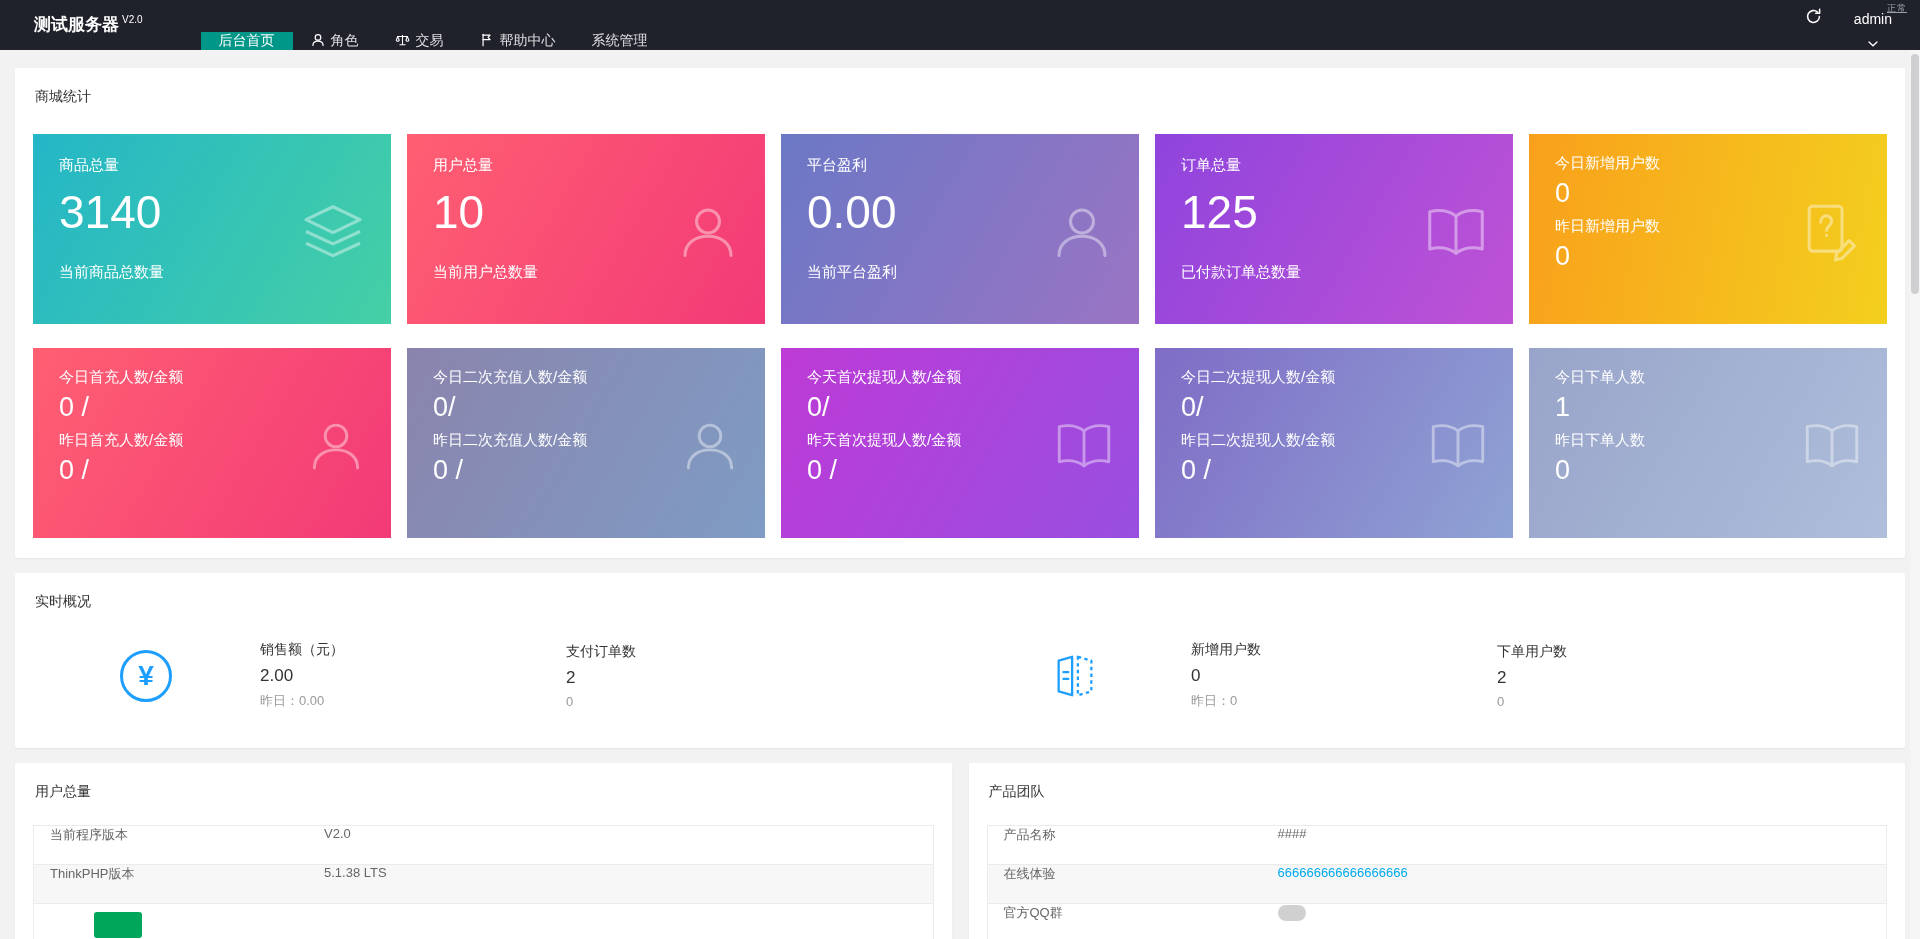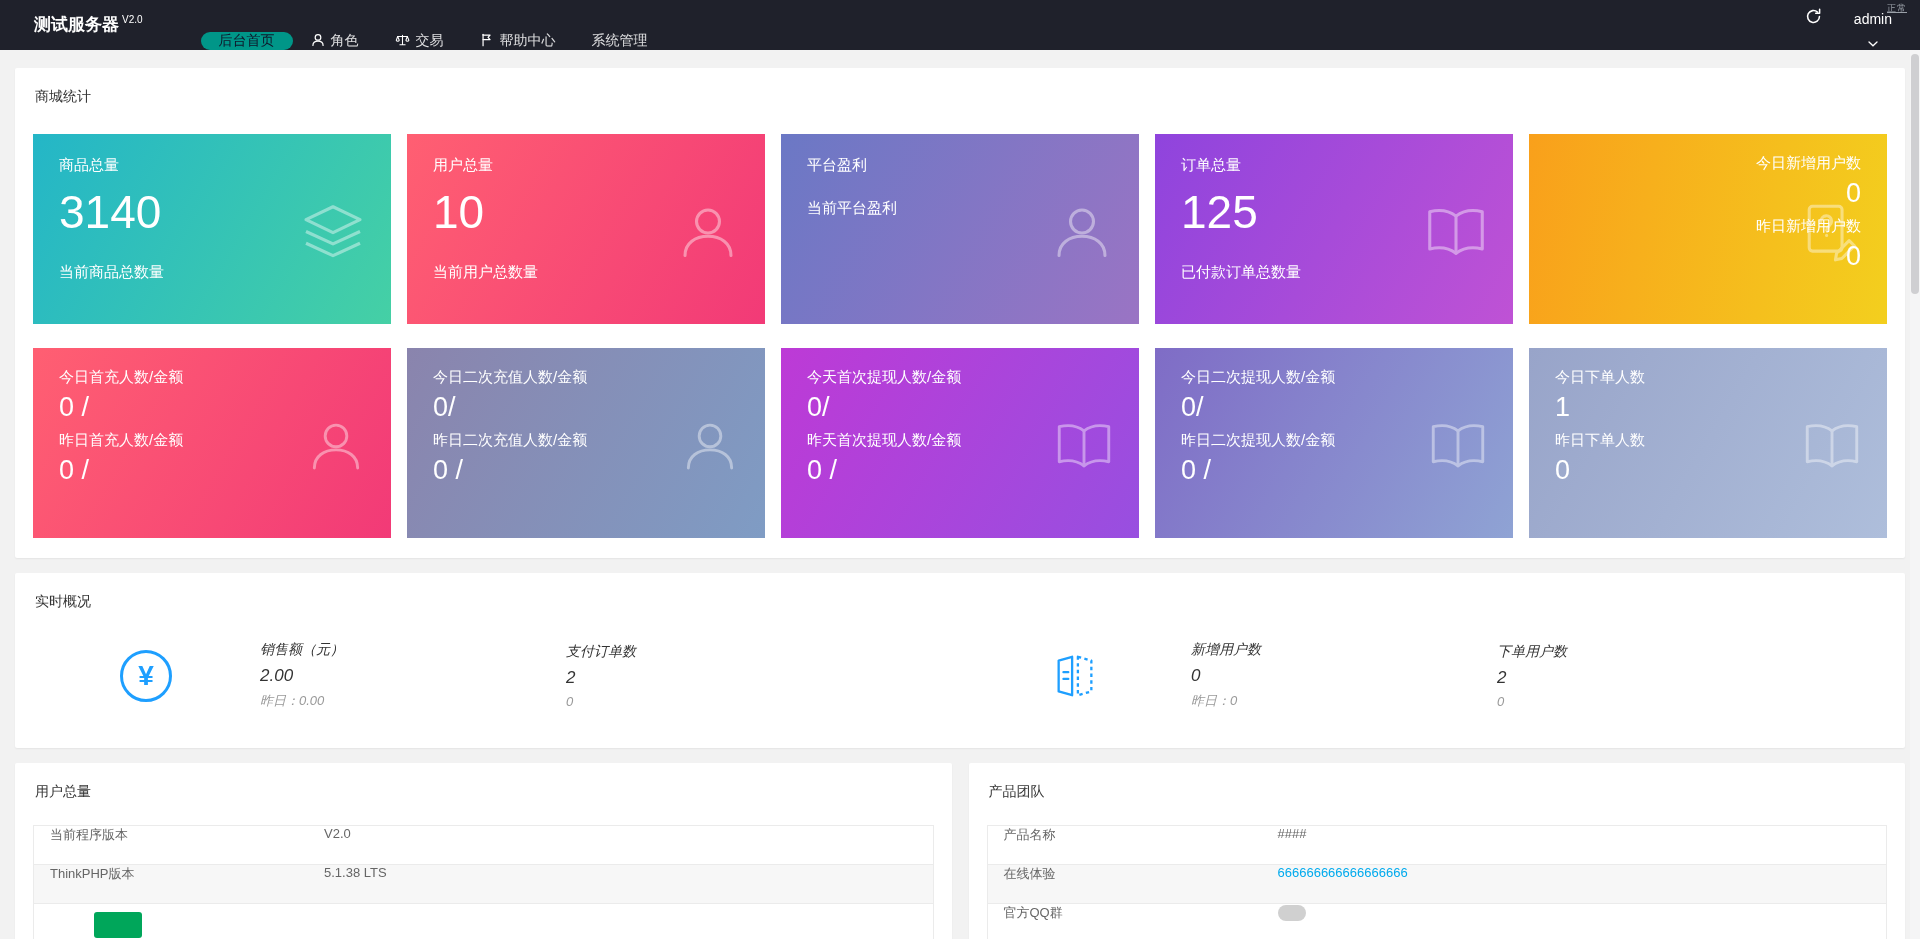--- a/index.html
+++ b/index.html
@@ -5,21 +5,21 @@
   * { margin:0; padding:0; box-sizing:border-box; }
   html,body { width:1920px; height:939px; overflow:hidden; }
   body { font-family:"Liberation Sans","DejaVu Sans",sans-serif; background:#f2f2f2; position:relative; }
 
   
   .navbar { height:50px; background:#1f212b; display:flex; align-items:flex-end; position:relative; z-index:2;gap:36px; }
   .brand { color:#fff; font-size:17px; font-weight:700; line-height:50px; padding:0 22px 0 34px; white-space:nowrap; }
   .brand sup { font-size:10px; font-weight:400; margin-left:3px; }
   .nav { display:flex; }
   .nav-item { display:flex; align-items:center; gap:6px; padding:0 18px; color:rgba(255,255,255,.85); font-size:14px; cursor:pointer; }
-  .nav-item.active { background:#009688; color:#0f172a;border-radius:17px; }
+  .nav-item.active { background:#009688; color:#ffffff; }
   .nav-right { margin-left:auto; display:flex; align-items:center; gap:32px; padding-right:28px; }
   .refresh-btn { display:flex; cursor:pointer; }
   .user-menu { display:flex; align-items:center; gap:7px; color:#fff; font-size:14px; cursor:pointer;flex-direction:column; }
   .status-corner { position:absolute; top:2px; right:13px; font-size:9px; color:#9aa0a8; z-index:6; letter-spacing:1px;text-decoration:underline; }
 
   
   .content { padding:18px 15px 0; }
   .card { background:#fff; border-radius:2px; box-shadow:0 1px 2px rgba(0,0,0,.06); margin-bottom:15px; }
   .card-title { padding:20px 20px 16px; font-size:14px; color:#333; }
 
@@ -30,32 +30,32 @@
   .t-value { font-size:46px; font-weight:400; margin-top:10px; }
   .t-sub { font-size:15px; margin-top:24px; }
   .quad { padding-top:20px; }
   .quad .t-mid { font-size:27px; margin:5px 0 8px; }
   .t-icon { position:absolute; right:22px; top:50%; transform:translateY(-45%); opacity:.42; line-height:0; }
 
   .g1 { background:linear-gradient(120deg,#24b6c7,#45d0a5); }
   .g2 { background:linear-gradient(120deg,#ff5f72,#f23a77); }
   .g3 { background:linear-gradient(120deg,#6b78c5,#9a74c4); }
   .g4 { background:linear-gradient(120deg,#8f44dd,#bf52d5); }
-  .g5 { background:linear-gradient(100deg,#f9a01b,#f3cf1e);text-align:right; }
+  .g5 { background:linear-gradient(100deg,#f9a01b,#f3cf1e); }
   .g6 { background:linear-gradient(120deg,#ff5f72,#f23a77); }
   .g7 { background:linear-gradient(120deg,#8a84ad,#7f9cc4); }
   .g8 { background:linear-gradient(120deg,#bd3ad6,#984fe0); }
   .g9 { background:linear-gradient(120deg,#7f6cc6,#8fa3d4); }
   .g10{ background:linear-gradient(120deg,#98a4c9,#aebedb); }
 
   
   .rt-body { display:flex; align-items:center; padding:14px 0 38px; }
   .yen-icon { width:52px; height:52px; min-width:52px; border:3px solid #1E9FFF; border-radius:50%; color:#1E9FFF;
               font-size:28px; font-weight:700; display:flex; align-items:center; justify-content:center; margin-left:105px; }
-  .metric { width:306px;font-style:italic; }
+  .metric { width:306px; }
   .metric1 { margin-left:88px; }
   .metric3 { margin-left:91px; }
   .m-label { font-size:14px; color:#333; }
   .m-value { font-size:17px; color:#333; margin:7px 0 6px; }
   .m-sub { font-size:13px; color:#999; }
   .shop-icon { margin-left:178px; line-height:0; min-width:50px; }
 
   
   .bottom { display:flex; gap:17px; }
   .bottom .card { flex:1; margin-bottom:0; min-height:235px; }
@@ -165,20 +165,21 @@
         <span class="t-icon"><svg viewBox="0 0 64 64" width="70" height="70">
               <g fill="none" stroke="#fff" stroke-width="2.8">
                 <circle cx="32" cy="22" r="10.5"></circle>
                 <path d="M11 53c0-11.5 9.5-17.5 21-17.5S53 41.5 53 53" stroke-linecap="round"></path>
               </g>
             </svg></span>
       </div>
 
       <div class="tile g3">
         <div class="t-label">平台盈利</div>
+        <div class="t-value">0.00</div>
         <div class="t-sub">当前平台盈利</div>
         <span class="t-icon"><svg viewBox="0 0 64 64" width="70" height="70">
               <g fill="none" stroke="#fff" stroke-width="2.8">
                 <circle cx="32" cy="22" r="10.5"></circle>
                 <path d="M11 53c0-11.5 9.5-17.5 21-17.5S53 41.5 53 53" stroke-linecap="round"></path>
               </g>
             </svg></span>
       </div>
 
       <div class="tile g4">

